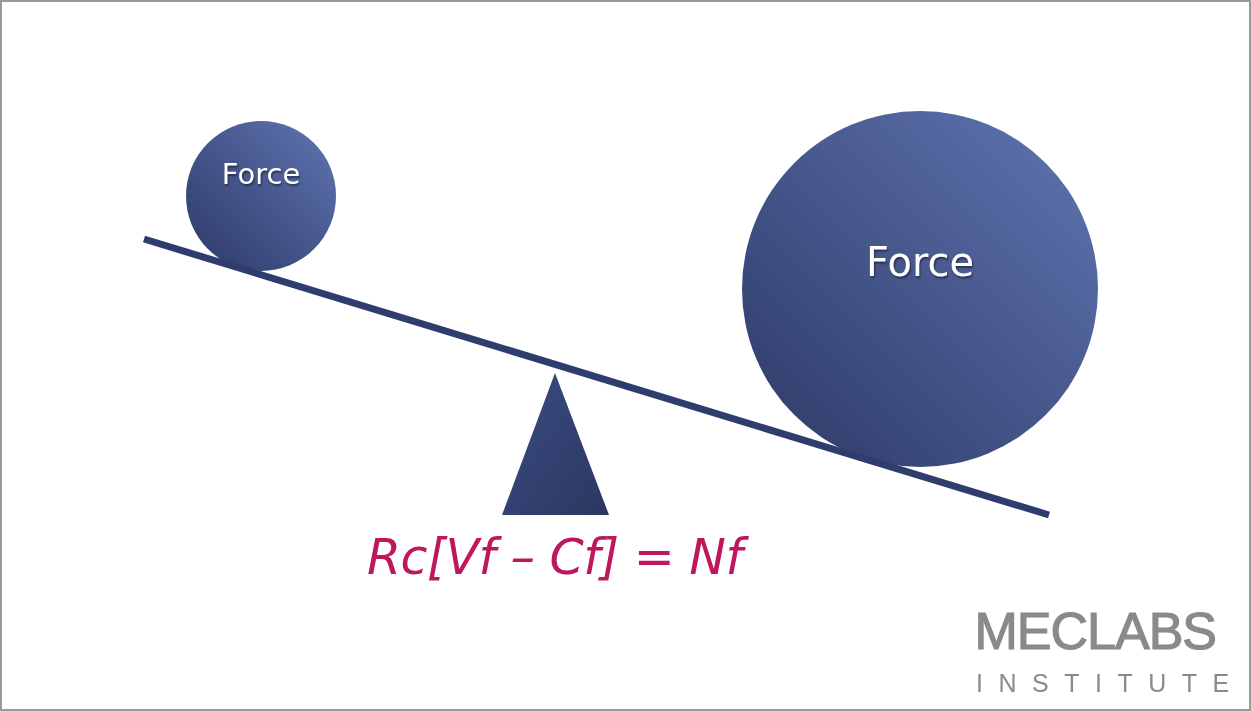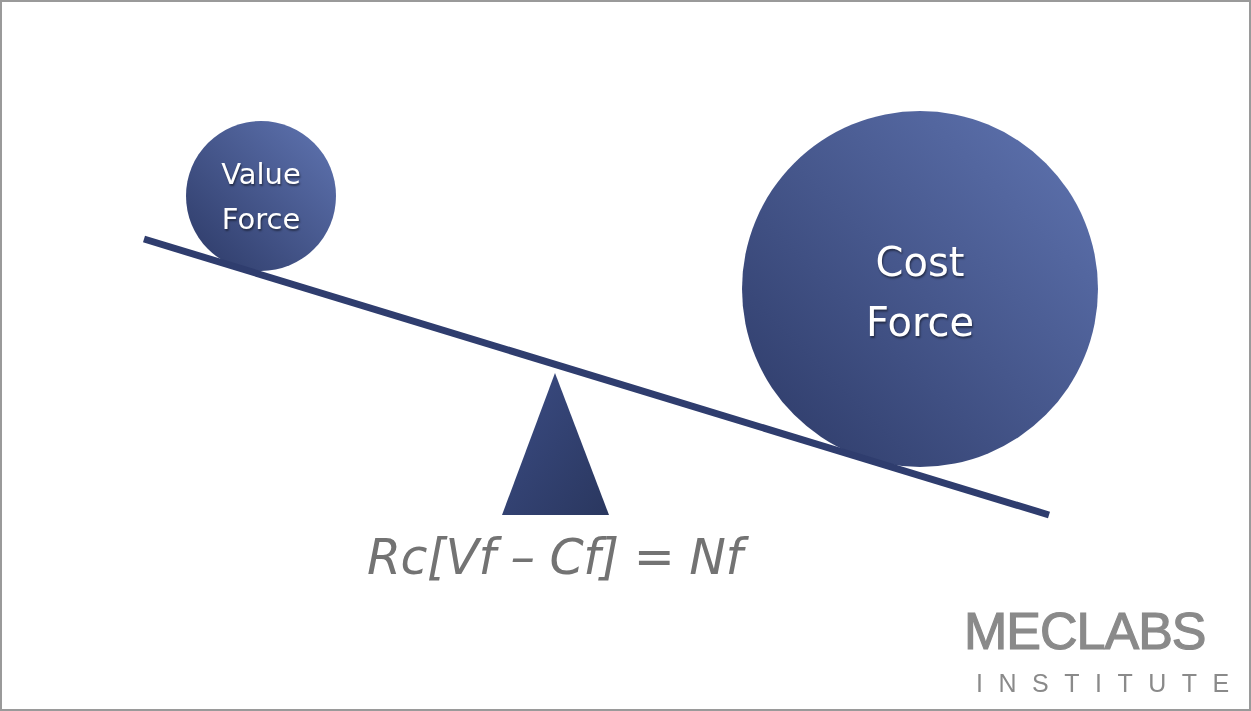--- a/index.html
+++ b/index.html
@@ -49,31 +49,31 @@
       line-height: 60px;
     }
     .formula {
       position: absolute;
       left: 365px;
       top: 527px;
       width: 420px;
       font-family: "DejaVu Sans", sans-serif;
       font-style: italic;
       font-size: 49px;
-      color: #737373;
+      color: #be185d;
       white-space: nowrap;
       letter-spacing: -0.5px;
     }
     .logo {
       position: absolute;
       left: 962px;
       top: 603px;
       width: 252px;
       color: #8a8a8a;
-      text-align: left;
+      text-align: right;
     }
     .logo-main {
       font-family: "Liberation Sans", sans-serif;
       font-size: 52px;
       line-height: 52px;
       letter-spacing: -1px;
       font-weight: normal;
       -webkit-text-stroke: 1.2px #8a8a8a;
     }
     .logo-sub {
@@ -105,26 +105,24 @@
     <circle cx="918" cy="287" r="178" fill="url(#ballGrad)"></circle>
 
     <circle cx="259" cy="194" r="75" fill="url(#ballGrad)"></circle>
 
     <polygon points="553,371 500,513 607,513" fill="url(#triGrad)"></polygon>
 
     <line x1="142" y1="237" x2="1047" y2="513" stroke="#2f3d6e" stroke-width="7"></line>
   </svg>
 
   <div class="ball-label value-label">
-    <div>Value</div>
     <div>Force</div>
   </div>
 
   <div class="ball-label cost-label">
-    <div>Cost</div>
     <div>Force</div>
   </div>
 
   <div class="formula">Rc[Vf – Cf] = Nf</div>
 
   <div class="logo">
     <div class="logo-main">MECLABS</div>
     <div class="logo-sub">INSTITUTE</div>
   </div>
 

